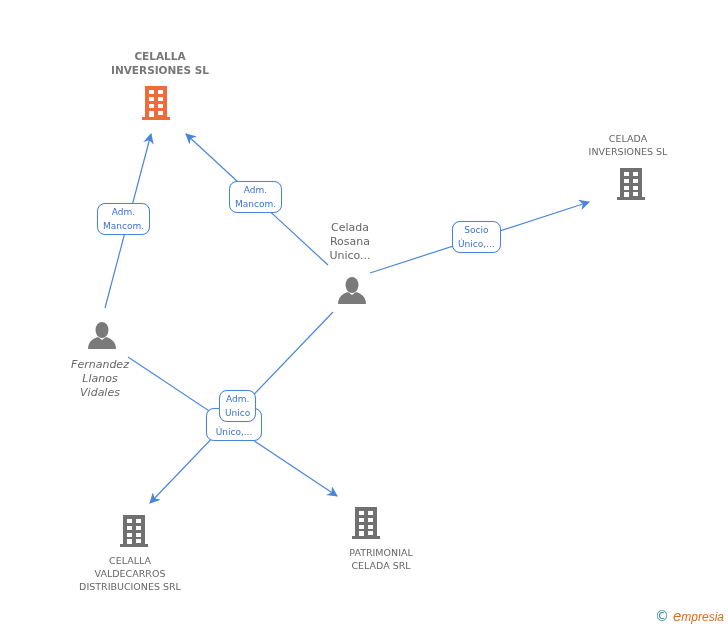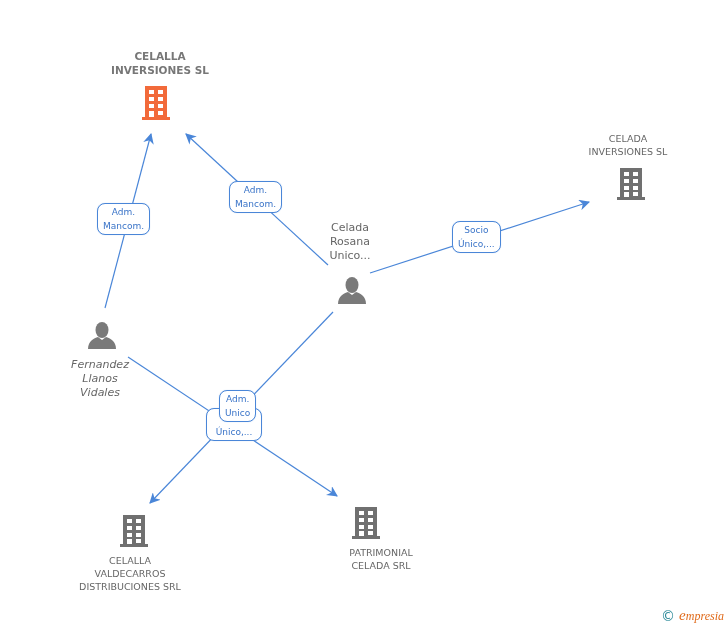--- a/index.html
+++ b/index.html
@@ -10,21 +10,21 @@
                   font-family: "DejaVu Sans", sans-serif; font-size: 10px; line-height: 14px; }
     .node-label.company { font-size: 9.5px; line-height: 13px; }
     .node-label.focus { color: #777777; font-weight: bold; font-size: 10.5px; line-height: 14px; }
     .node-label.person { font-size: 11px; line-height: 14px; color: #666; }
     .edge-label { position: absolute; background: #ffffff; border: 1px solid #4a86d8;
                   border-radius: 8px; color: #3a74c8; font-size: 9px; line-height: 14px;
                   text-align: center; padding: 1px 5px; box-shadow: 0 0 1px rgba(74,134,216,.4);
                   font-family: "DejaVu Sans", sans-serif; white-space: nowrap; }
     .footer { position: absolute; right: 4px; bottom: 6px; display: flex; align-items: center; gap: 4px; }
     .copy { font-size: 14px; color: #2c8a9a; font-family: "DejaVu Sans", sans-serif; }
-    .brand { font-size: 12px; color: #e06a1a; font-style: italic; font-family: Liberation Serif, serif; }
+    .brand { font-size: 12px; color: #e06a1a; font-style: italic; font-family: Liberation Sans, sans-serif; }
     .brand .e { color: #e06a1a; font-size: 15px; }
   </style>
 </head>
 <body>
 
 <svg id="graph" viewBox="0 0 728 630">
   <defs>
     <marker id="arrow" viewBox="0 0 10 10" refX="9" refY="5" markerWidth="9" markerHeight="9" orient="auto-start-reverse">
       <path d="M0,0 L10,5 L0,10 L3,5 z" fill="#4a86d8"></path>
     </marker>

